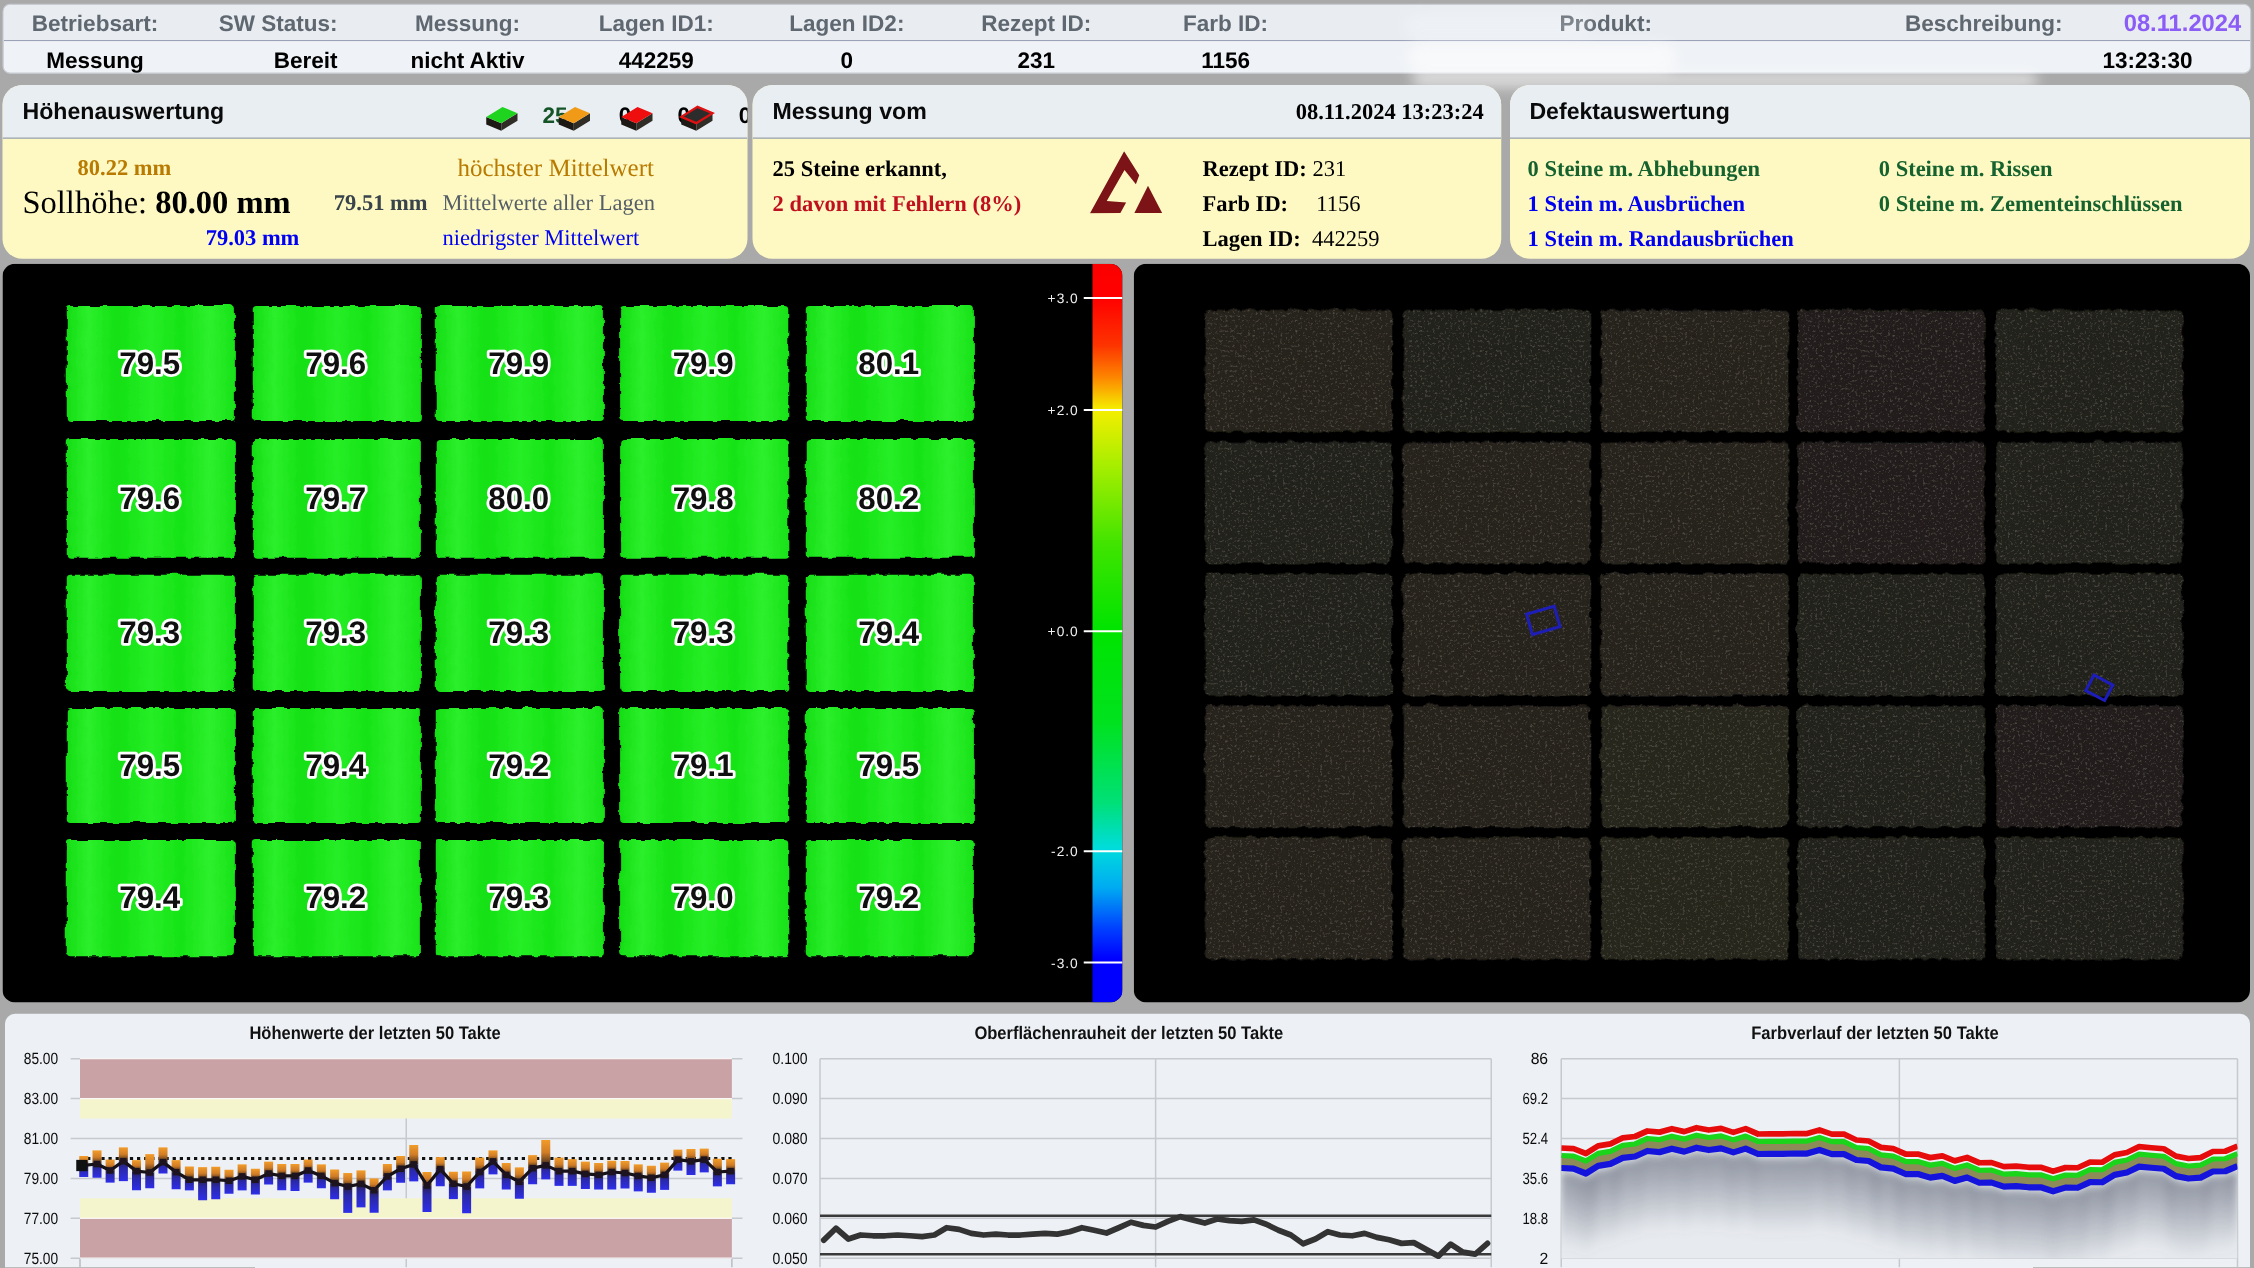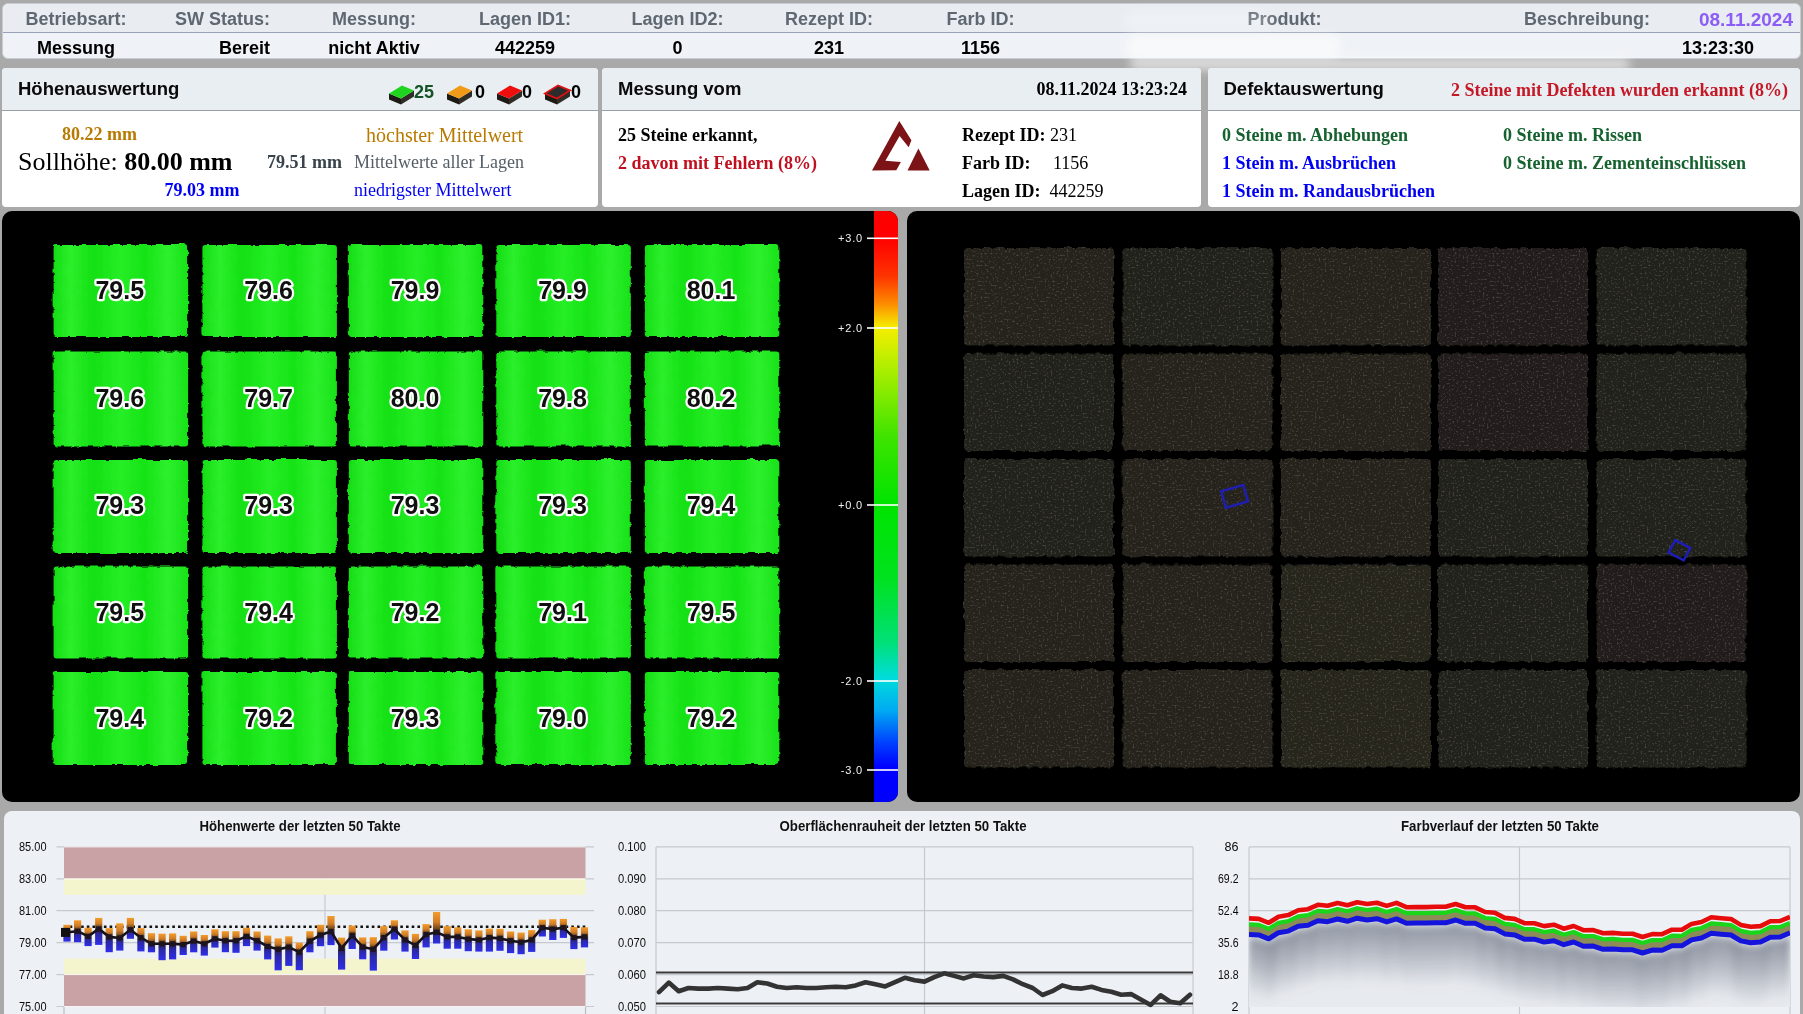--- a/index.html
+++ b/index.html
@@ -6,24 +6,24 @@
 body { font-family:"Liberation Sans", sans-serif; background:#a9a9a9; position:relative; }
 #page { position:absolute; left:0; top:0; width:1803px; height:1014px; }
 .abs { position:absolute; white-space:nowrap;font-family:Liberation Serif, serif; }
 #topbar { position:absolute; left:2px; top:3px; width:1799px; height:56px;
   background:#eff2f6; border-radius:6px; border:1px solid #c8ccd2; }
 #tb1 { position:absolute; left:0; top:0; width:100%; height:29px; background:#e9edf2;
   border-bottom:1px solid #9aa2b8; border-radius:6px 6px 0 0; }
 .tl { position:absolute; top:5px; font-size:18px; font-weight:bold; color:#5f6770; text-align:center; white-space:nowrap; }
 .tv { position:absolute; top:34px; font-size:18px; font-weight:bold; color:#000; text-align:center; white-space:nowrap; }
 .smudge { position:absolute; background:#fff; filter:blur(5px); opacity:0.75; border-radius:12px; }
-.panel { position:absolute; top:68px; height:139px; background:#ffffff; border-radius:4px; overflow:hidden; }
+.panel { position:absolute; top:68px; height:139px; background:#fef9c3; border-radius:16px; overflow:hidden; }
 .phead { position:absolute; left:0; top:0; width:100%; height:43px; background:#e9eef3; border-bottom:1px solid #9aa0a8; }
 .ptitle { position:absolute; left:16px; top:10px; font-size:18.5px; font-weight:bold; color:#0a0a0a; white-space:nowrap; }
-.hv { position:absolute; top:14px; font-size:18px; font-weight:bold; color:#000; white-space:nowrap; }
+.hv { position:absolute; top:14px; font-size:18px; font-weight:bold; color:#000; white-space:nowrap;padding-left:20px; }
 .b { font-weight:bold; }
 #blackL { position:absolute; left:2px; top:211px; width:896px; height:591px; }
 #blackR { position:absolute; left:907px; top:211px; width:893px; height:591px; }
 #chartstrip { position:absolute; left:4px; top:811px; width:1796px; height:203px;
   background:#edf1f5; border-radius:8px 8px 0 0; }
 </style></head>
 <body>
 <div id="page">
   <div id="topbar">
     <div id="tb1"></div>
@@ -97,21 +97,20 @@
         <path d="M 46.4,27.5 L 57.7,49.4 L 35.5,49.4 Z" fill="#7c1417"></path>
       </svg>
     <div class="abs" style="left:360px;top:57px;font-size:18px"><span class="b">Rezept ID:</span> 231</div>
     <div class="abs" style="left:360px;top:85px;font-size:18px"><span class="b">Farb ID:</span>&nbsp;&nbsp;&nbsp;&nbsp;&nbsp;1156</div>
     <div class="abs" style="left:360px;top:113px;font-size:18px"><span class="b">Lagen ID:</span>&nbsp;&nbsp;442259</div>
   </div>
 
   <div class="panel" style="left:1207.5px;width:592.5px">
     <div class="phead"></div>
     <div class="ptitle">Defektauswertung</div>
-    <div class="abs" style="right:12px;top:12px;font-size:18px;font-weight:bold;color:#c41826">2 Steine mit Defekten wurden erkannt (8%)</div>
     <div class="abs" style="left:14.5px;top:57px;font-size:18px;font-weight:bold;color:#15622f">0 Steine m. Abhebungen</div>
     <div class="abs" style="left:14.5px;top:85px;font-size:18px;font-weight:bold;color:#0000f2">1 Stein m. Ausbrüchen</div>
     <div class="abs" style="left:14.5px;top:113px;font-size:18px;font-weight:bold;color:#0000f2">1 Stein m. Randausbrüchen</div>
     <div class="abs" style="left:295.5px;top:57px;font-size:18px;font-weight:bold;color:#15622f">0 Steine m. Rissen</div>
     <div class="abs" style="left:295.5px;top:85px;font-size:18px;font-weight:bold;color:#15622f">0 Steine m. Zementeinschlüssen</div>
   </div>
 
   <div id="blackL"><svg width="896" height="591" viewBox="0 0 896 591" font-family="Liberation Sans, sans-serif">
         <defs>
           <linearGradient id="gb" x1="0" y1="0" x2="1" y2="0">

